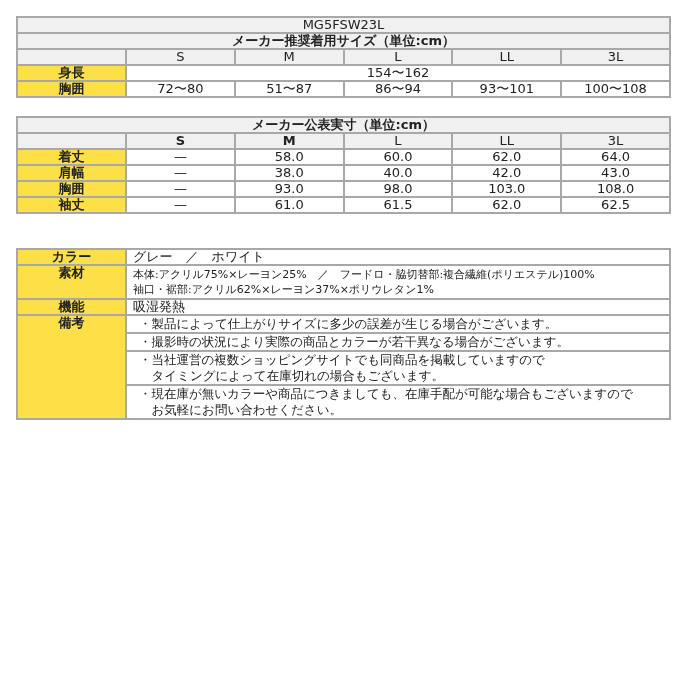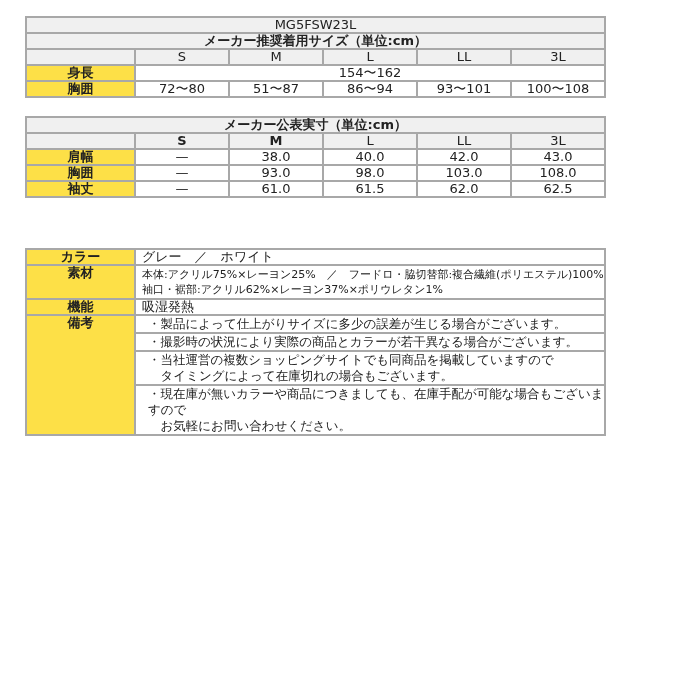--- a/index.html
+++ b/index.html
@@ -1,18 +1,18 @@
 <!DOCTYPE html>
 <html><head>
 <meta charset="utf-8">
 <style>
   html, body { margin: 0; padding: 0; background: #ffffff; }
   body { width: 690px; height: 690px; position: relative; overflow: hidden;
          font-family: "DejaVu Sans", "Liberation Sans", sans-serif; color: #222; }
-  table { border-collapse: collapse; position: absolute; left: 16px; width: 581px; table-layout: fixed; margin-left: 9px; }
+  table { border-collapse: collapse; position: absolute; left: 16px; width: 655px; table-layout: fixed; }
   td { border: 2px solid #a8a8a8; padding: 0; text-align: center; font-size: 13px; line-height: 14px; white-space: nowrap; overflow: hidden; }
   .gray { background: #f0f0f0; }
   .white { background: #ffffff; }
   .label { font-weight: bold; background: #fde047; }
   .title { background: #f0f0f0; font-size: 13px; }
   .bold { font-weight: bold; }
   #t1 { top: 16px; }
   #t1 tr { height: 16px; }
   #t2 { top: 116px; }
   #t2 tr { height: 16px; }
@@ -83,20 +83,28 @@
   </tr>
   <tr>
     <td class="gray"></td>
     <td class="gray bold">S</td>
     <td class="gray bold">M</td>
     <td class="gray">L</td>
     <td class="gray">LL</td>
     <td class="gray">3L</td>
   </tr>
   <tr>
+    <td class="label">着丈</td>
+    <td class="white">—</td>
+    <td class="white">58.0</td>
+    <td class="white">60.0</td>
+    <td class="white">62.0</td>
+    <td class="white">64.0</td>
+  </tr>
+  <tr>
     <td class="label">肩幅</td>
     <td class="white">—</td>
     <td class="white">38.0</td>
     <td class="white">40.0</td>
     <td class="white">42.0</td>
     <td class="white">43.0</td>
   </tr>
   <tr>
     <td class="label">胸囲</td>
     <td class="white">—</td>

